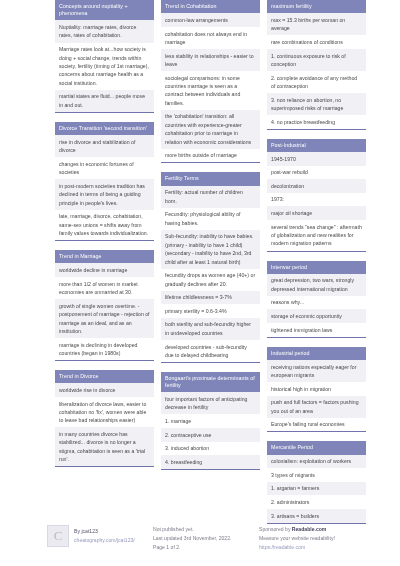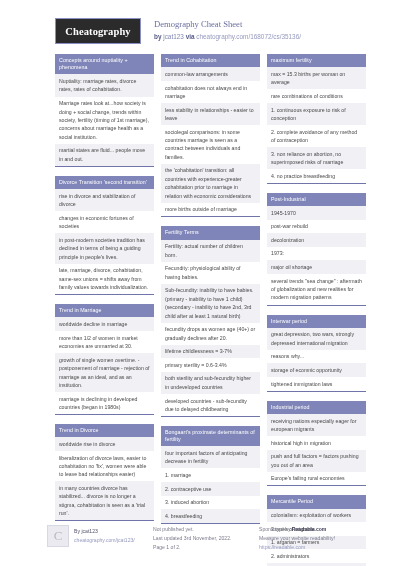--- a/index.html
+++ b/index.html
@@ -72,34 +72,20 @@
   .fline { font-size: 5.1px; line-height: 1.75; color: #7b7b8c; }
   .fline.strong { color: #53536a; }
   .fline .link { color: #9499bd; }
   .fline b { color: #44445c; font-weight: bold; }
 </style>
 </head>
 <body>
 
 <div class="page">
 
-  <div class="header">
-    <div class="logo-box">
-      <span class="logo-text">Cheatography</span>
-    </div>
-    <div class="head-meta">
-      <div class="sheet-title">Demography Cheat Sheet</div>
-      <div class="byline">
-        <b>by</b>
-        <span class="author">jcat123</span>
-        <b>via</b>
-        <span class="link">cheatography.com/168072/cs/35136/</span>
-      </div>
-    </div>
-  </div>
 
   <div class="columns">
 
     <div class="col">
       <div class="card">
         <div class="card-title">Concepts around nuptiality + phenomena</div>
         <div class="row alt">Nuptiality: marriage rates, divorce rates, rates of cohabitation.</div>
         <div class="row">Marriage rates look at...how society is doing + social change, trends within society, fertility (timing of 1st marriage), concerns about marriage health as a social institution.</div>
         <div class="row alt">martial states are fluid... people move in and out.</div>
       </div>

